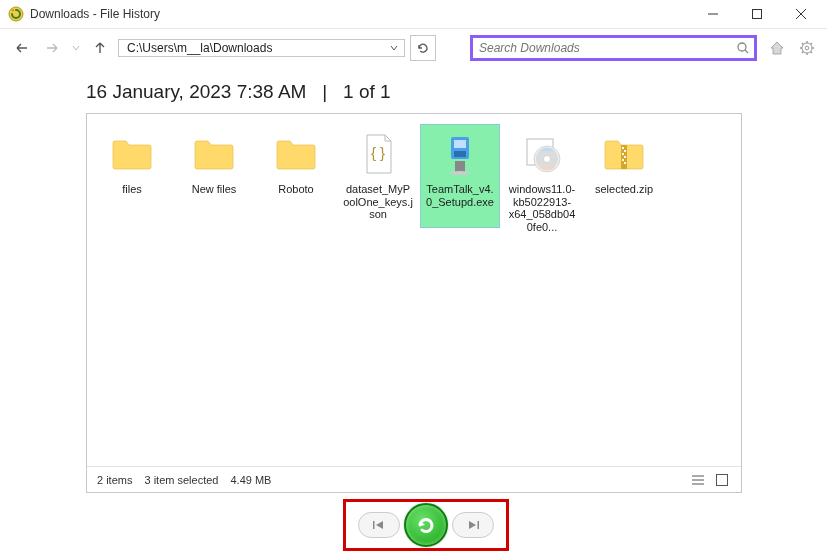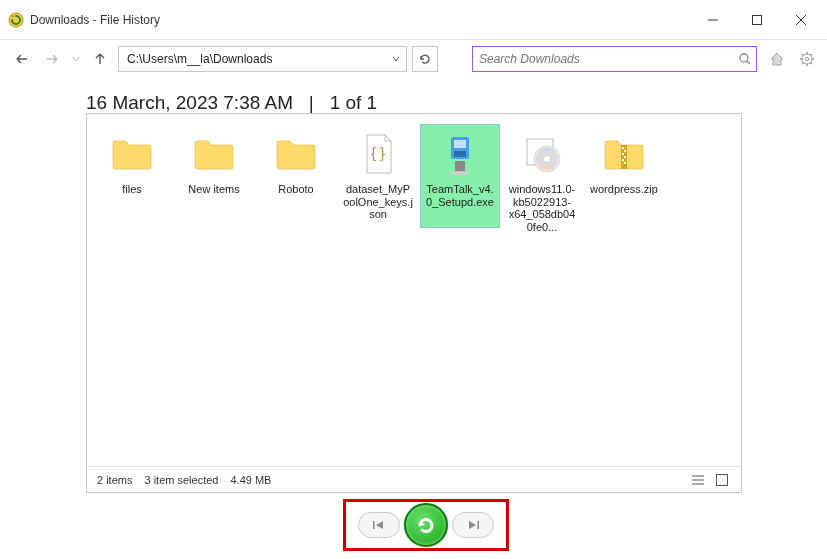--- a/index.html
+++ b/index.html
@@ -1,28 +1,28 @@
 <!DOCTYPE html>
 <html><head>
 <meta charset="utf-8">
 <style>
   * { box-sizing: border-box; font-family: "Segoe UI", Arial, sans-serif; }
   body { margin: 0; background: #fff; width: 827px; height: 559px; overflow: hidden; position: relative; }
-  .titlebar { display: flex; align-items: center; height: 40px; padding: 0 4px 0 8px; border-bottom: 1px solid #e8e8e8; }
+  .titlebar { display: flex; align-items: center; height: 29px; padding: 0 4px 0 8px; border-bottom: 1px solid #e8e8e8; }
   .app-icon { width: 16px; height: 16px; margin-right: 6px; display:inline-block; }
   .title-text { font-size: 12px; color: #333; flex: 0 0 auto; }
   .title-spacer { flex: 1; }
   .win-btn { width: 44px; height: 28px; display: flex; align-items: center; justify-content: center; color: #333; cursor: default; }
   .toolbar { display: flex; align-items: center; padding: 6px 10px; gap: 6px; }
   .nav-btn { width: 24px; height: 24px; display:flex; align-items:center; justify-content:center; color:#555; border-radius:2px; cursor:default; }
   .nav-btn.dim { color:#bbb; }
-  .path-box { flex: 1; max-width: 460px; height: 26px; border: 1px solid #c7c7c7; display: flex; align-items: center; padding: 0 6px; font-size: 12px; background:#fff; }
+  .path-box { flex: 1; max-width: 460px; height: 18px; border: 1px solid #c7c7c7; display: flex; align-items: center; padding: 0 6px; font-size: 12px; background:#fff; }
   .path-box input { border:none; outline:none; width:100%; font-size:12px; background:transparent; color:#222; }
   .refresh-btn { width: 26px; height: 26px; border: 1px solid #c7c7c7; display:flex; align-items:center; justify-content:center; margin-left:-1px; cursor:default; color:#555; }
-  .search-box { flex:1; min-width: 150px; height: 26px; border: 1px solid #8b5cf6; display:flex; align-items:center; margin-left:28px; padding:0 4px; }
+  .search-box { flex:1; min-width: 150px; height: 26px; border: 3px solid #8b5cf6; display:flex; align-items:center; margin-left:28px; padding:0 4px; }
   .search-box input { border:none; outline:none; width:100%; font-size:12px; color:#555; font-style: italic; }
   .tool-icon { width:20px; height:20px; margin-left:4px; display:flex; align-items:center; justify-content:center; color:#888; cursor:default; }
   .version-bar { margin: 14px 0 8px 86px; font-size: 19px; font-weight: 400; color:#222; }
   .content-frame { position:absolute; left:86px; top:113px; width:656px; height:380px; border:1px solid #c7c7c7; background:#fff; }
   .files-area { position:absolute; inset:0 0 26px 0; padding: 10px 4px; display:flex; flex-wrap:wrap; align-content:flex-start; }
   .file-item { width: 80px; height: 104px; text-align:center; padding:4px; font-size:11px; line-height:1.15; color:#222; cursor:default; border:1px solid transparent; margin:0 1px; }
   .file-item.selected { background:#86efac; border:1px solid #8cc; }
   .file-icon { width:46px; height:46px; margin:2px auto 6px auto; display:flex; align-items:center; justify-content:center; }
   .file-label { word-wrap: break-word; overflow-wrap: anywhere; display:block; max-height:48px; overflow:hidden; }
   .status-bar { position:absolute; bottom:0; left:0; right:0; height:26px; border-top:1px solid #e3e3e3; display:flex; align-items:center; padding:0 10px; font-size:11px; color:#333; }
@@ -124,42 +124,42 @@
           <line x1="3" y1="3" x2="4.4" y2="4.4"></line>
           <line x1="11.6" y1="11.6" x2="13" y2="13"></line>
           <line x1="3" y1="13" x2="4.4" y2="11.6"></line>
           <line x1="11.6" y1="4.4" x2="13" y2="3"></line>
         </g>
       </svg>
     </div>
 </div>
 
 <div class="version-bar">
-  <span>16 March, 2023 7:38 AM</span>
+  <span>16 January, 2023 7:38 AM</span>
   &nbsp;&nbsp;<span>|</span>&nbsp;&nbsp;
   <span>1 of 1</span>
 </div>
 
 <div class="content-frame">
   <div class="files-area" id="files-area">
       <div class="file-item">
         <div class="file-icon">
           <svg width="46" height="46" viewBox="0 0 46 46">
             <path d="M4 14 L4 36 Q4 38 6 38 L40 38 Q42 38 42 36 L42 16 Q42 14 40 14 L20 14 L17 10 L6 10 Q4 10 4 12 Z" fill="#ffd96a" stroke="#e0b83d" stroke-width="0.6"></path>
           </svg>
         </div>
         <span class="file-label">files</span>
       </div>
       <div class="file-item">
         <div class="file-icon">
           <svg width="46" height="46" viewBox="0 0 46 46">
             <path d="M4 14 L4 36 Q4 38 6 38 L40 38 Q42 38 42 36 L42 16 Q42 14 40 14 L20 14 L17 10 L6 10 Q4 10 4 12 Z" fill="#ffd96a" stroke="#e0b83d" stroke-width="0.6"></path>
           </svg>
         </div>
-        <span class="file-label">New items</span>
+        <span class="file-label">New files</span>
       </div>
       <div class="file-item">
         <div class="file-icon">
           <svg width="46" height="46" viewBox="0 0 46 46">
             <path d="M4 14 L4 36 Q4 38 6 38 L40 38 Q42 38 42 36 L42 16 Q42 14 40 14 L20 14 L17 10 L6 10 Q4 10 4 12 Z" fill="#ffd96a" stroke="#e0b83d" stroke-width="0.6"></path>
           </svg>
         </div>
         <span class="file-label">Roboto</span>
       </div>
       <div class="file-item">
@@ -205,21 +205,21 @@
             <g fill="#fff">
               <rect x="21" y="16" width="2" height="2"></rect>
               <rect x="23" y="19" width="2" height="2"></rect>
               <rect x="21" y="22" width="2" height="2"></rect>
               <rect x="23" y="25" width="2" height="2"></rect>
               <rect x="21" y="28" width="2" height="2"></rect>
               <rect x="23" y="31" width="2" height="2"></rect>
             </g>
           </svg>
         </div>
-        <span class="file-label">wordpress.zip</span>
+        <span class="file-label">selected.zip</span>
       </div>
     </div>
   <div class="status-bar">
     <span class="sp">2 items</span>
     <span class="sp">3 item selected</span>
     <span class="sp">4.49 MB</span>
     <span class="spacer"></span>
     <div class="view-btn">
         <svg width="14" height="14">
           <g stroke="#555" stroke-width="1">

